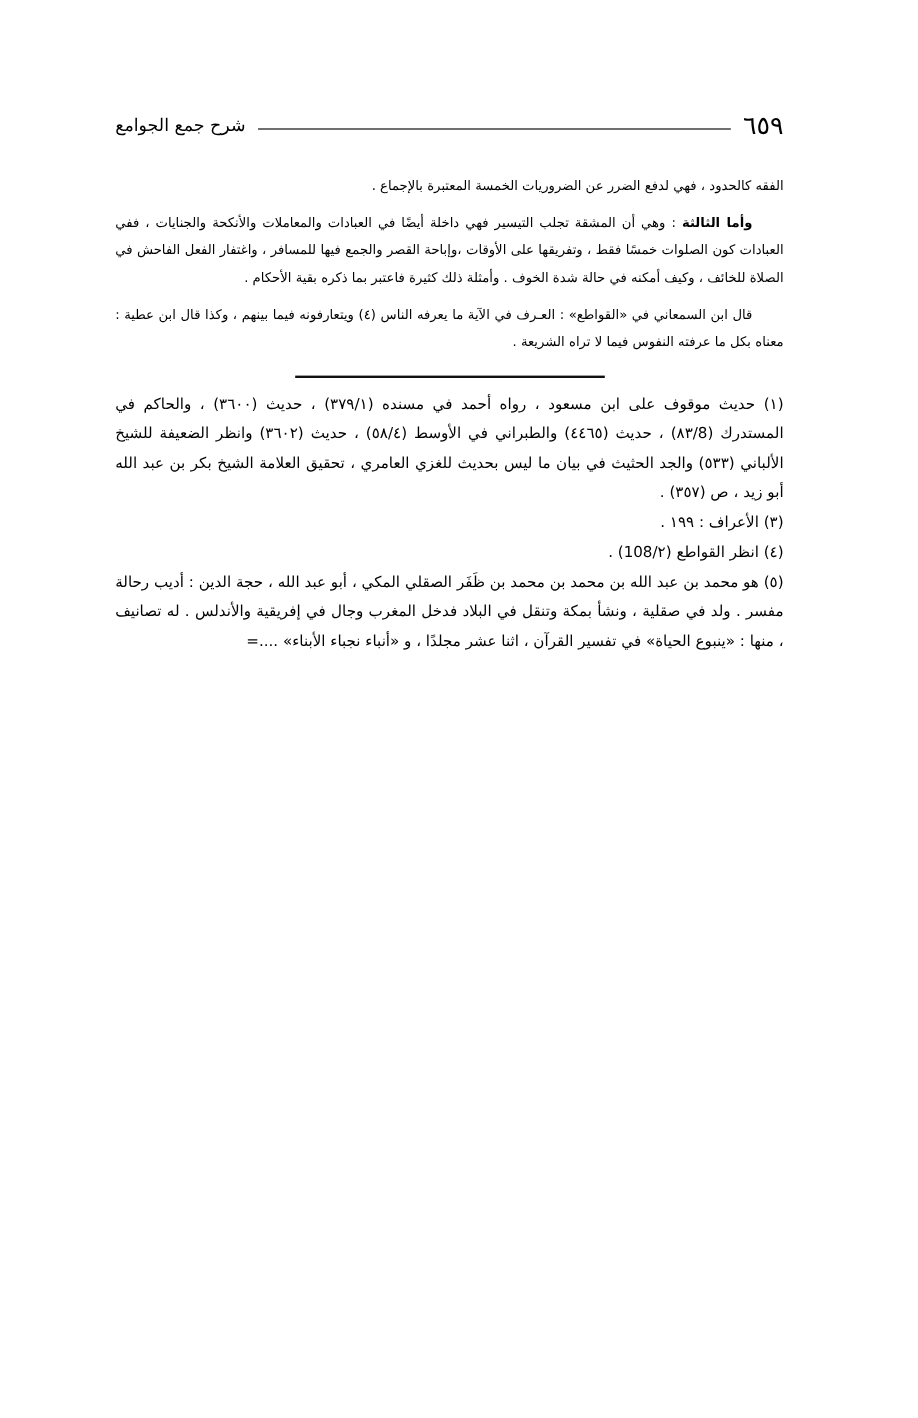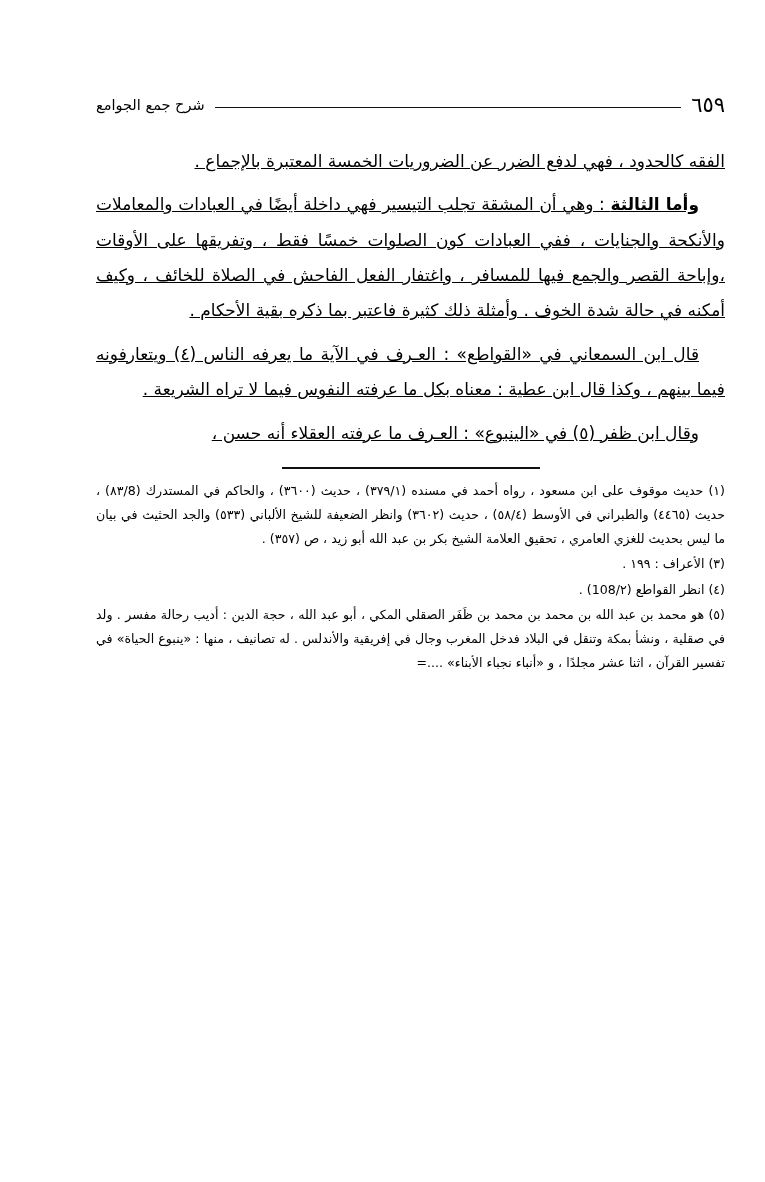--- a/index.html
+++ b/index.html
@@ -15,21 +15,21 @@
     color: #000000;
     overflow: hidden;
   }
 
   .page {
     position: absolute;
     top: 0; left: 0;
     width: 765px;
     height: 1182px;
     box-sizing: border-box;
-    padding: 92px 40px 40px 96px;
+    padding: 92px 112px 40px 96px;
   }
 
   
   .header {
     display: flex;
     flex-direction: row-reverse;
     align-items: center;
     justify-content: flex-start;
     gap: 10px;
     height: 26px;
@@ -47,25 +47,24 @@
     margin-top: 4px;
   }
   .page-number {
     font-size: 21px;
     white-space: nowrap;
     direction: rtl;
   }
 
   
   .body-text {
-    font-size: 17px;
+    font-size: 11px;
     line-height: 2.08;
     text-align: justify;
     text-align-last: right;
-    text-decoration: underline;
   }
   .body-text p {
     margin: 0 0 8px 0;
     text-indent: 26px;
   }
   .body-text p.no-indent {
     text-indent: 0;
   }
   .bold {
     font-weight: bold;
@@ -107,21 +106,20 @@
   <div class="header">
     <div class="header-title">شرح جمع الجوامع</div>
     <div class="header-rule"></div>
     <div class="page-number">٦٥٩</div>
   </div>
 
   <div class="body-text">
     <p class="no-indent">الفقه كالحدود ، فهي لدفع الضرر عن الضروريات الخمسة المعتبرة بالإجماع .</p>
     <p><span class="bold">وأما الثالثة</span> : وهي أن المشقة تجلب التيسير فهي داخلة أيضًا في العبادات والمعاملات والأنكحة والجنايات ، ففي العبادات كون الصلوات خمسًا فقط ، وتفريقها على الأوقات ،وإباحة القصر والجمع فيها للمسافر ، واغتفار الفعل الفاحش في الصلاة للخائف ، وكيف أمكنه في حالة شدة الخوف . وأمثلة ذلك كثيرة فاعتبر بما ذكره بقية الأحكام .</p>
     <p>قال ابن السمعاني في «القواطع» : العـرف في الآية ما يعرفه الناس (٤) ويتعارفونه فيما بينهم ، وكذا قال ابن عطية : معناه بكل ما عرفته النفوس فيما لا تراه الشريعة .</p>
-    <p>وقال ابن ظفر (٥) في «الينبوع» : العـرف ما عرفته العقلاء أنه حسن ،</p>
   </div>
 
   <div class="fn-sep"></div>
 
   <div class="footnotes">
     <p>(١) حديث موقوف على ابن مسعود ، رواه أحمد في مسنده (٣٧٩/١) ، حديث (٣٦٠٠) ، والحاكم في المستدرك (٨٣/8) ، حديث (٤٤٦٥) والطبراني في الأوسط (٥٨/٤) ، حديث (٣٦٠٢) وانظر الضعيفة للشيخ الألباني (٥٣٣) والجد الحثيث في بيان ما ليس بحديث للغزي العامري ، تحقيق العلامة الشيخ بكر بن عبد الله أبو زيد ، ص (٣٥٧) .</p>
     <p class="tail-right">(٣) الأعراف : ١٩٩ .</p>
     <p class="tail-right">(٤) انظر القواطع (108/٢) .</p>
     <p>(٥) هو محمد بن عبد الله بن محمد بن محمد بن ظَفَر الصقلي المكي ، أبو عبد الله ، حجة الدين : أديب رحالة مفسر . ولد في صقلية ، ونشأ بمكة وتنقل في البلاد فدخل المغرب وجال في إفريقية والأندلس . له تصانيف ، منها : «ينبوع الحياة» في تفسير القرآن ، اثنا عشر مجلدًا ، و «أنباء نجباء الأبناء» ....=</p>
   </div>

